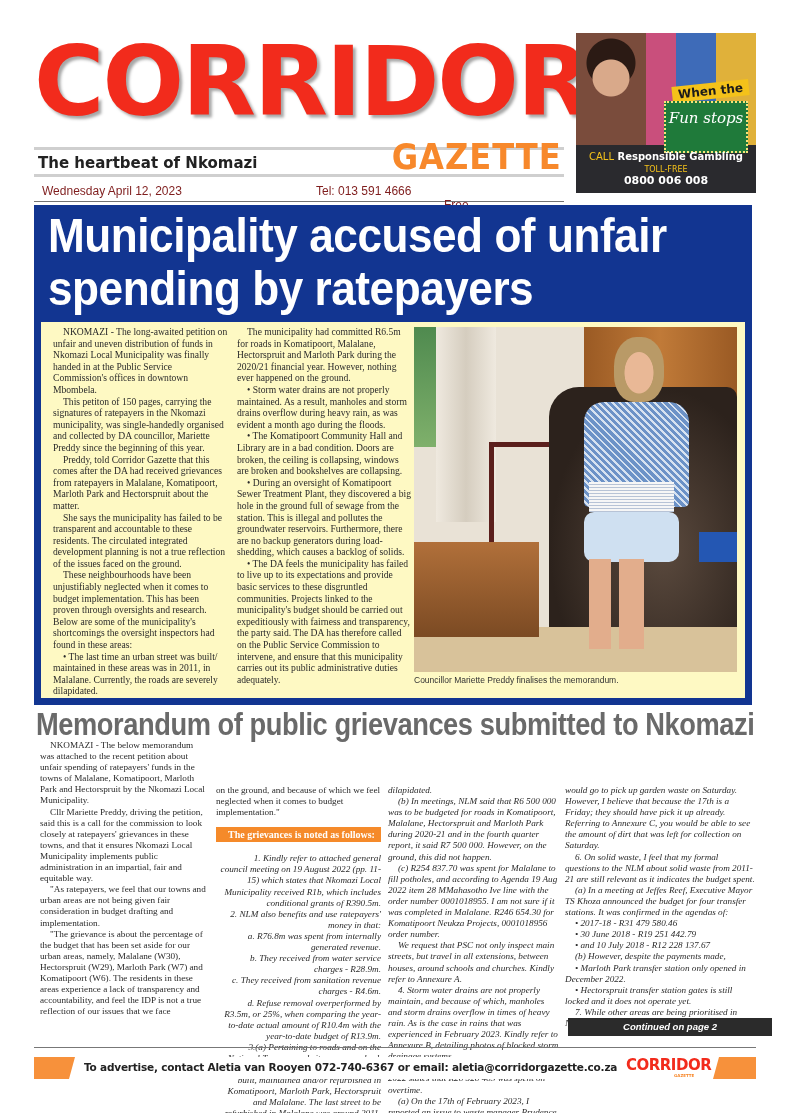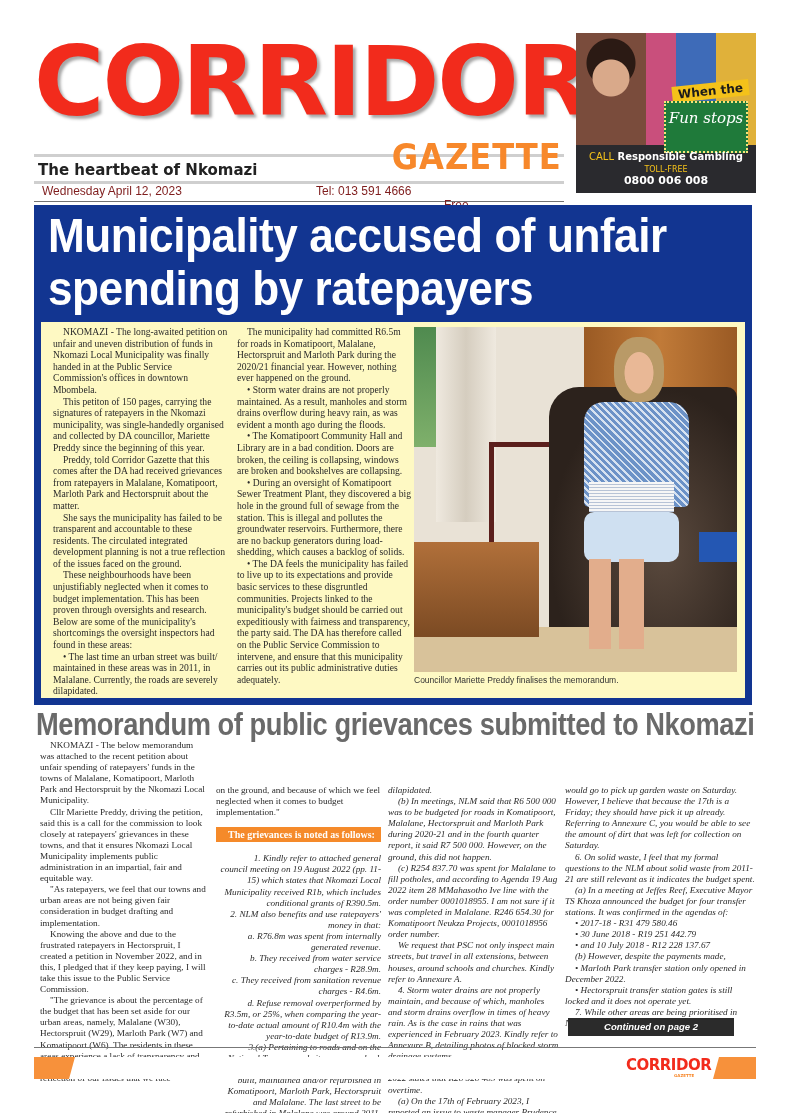--- a/index.html
+++ b/index.html
@@ -10,21 +10,21 @@
   .masthead { position: absolute; left: 34px; top: 32px; width: 530px; height: 170px; }
   .logo-main {
     position: absolute; left: 0; top: 0; width: 530px; height: 100px;
     font-family: "DejaVu Sans", sans-serif; font-weight: bold;
     font-size: 96px; letter-spacing: -2px; line-height: 100px;
     color: #f22b1c; text-shadow: 3px 3px 3px rgba(0,0,0,0.35);
     transform: scaleX(1.0); transform-origin: left center; white-space: nowrap;
   }
   .tagline-bar {
     position: absolute; left: 0; top: 115px; width: 530px; height: 30px;
-    border-top: 3px solid #cfcfcf; border-bottom: 3px solid #cfcfcf; margin-top: 7px;
+    border-top: 3px solid #cfcfcf; border-bottom: 3px solid #cfcfcf;
   }
   .tagline {
     position: absolute; left: 4px; top: 4px;
     font-family: "DejaVu Sans", sans-serif; font-weight: bold; font-size: 15px; color: #222;
   }
   .logo-sub {
     position: absolute; right: 2px; top: 104px;
     font-family: "DejaVu Sans", sans-serif; font-weight: bold; font-size: 35px;
     color: #f7882b; letter-spacing: 1px; line-height: 42px;
     transform: scaleX(0.92); transform-origin: right center;
@@ -129,21 +129,21 @@
   .sec-col3 { left: 388px; width: 172px; font-style: italic; }
   .sec-col4 { left: 565px; width: 190px; font-style: italic; }
   .sec-col p.noindent { text-indent: 0; margin-top: 45px; }
   .sec-col p.bullet { text-indent: 0; padding-left: 10px; }
   .grievance-banner {
     margin: 9px 0 11px 0; height: 15px; background: #f58a2a;
     font-family: "Liberation Serif", serif; font-weight: bold; color: #fff;
     font-size: 10px; line-height: 15px; padding-left: 12px; font-style: normal;
   }
   .continued {
-    position: absolute; left: 568px; top: 1018px; width: 166px; height: 18px;
+    position: absolute; left: 568px; top: 1018px; width: 204px; height: 18px;
     background: #2b2b2b; color: #fff; text-align: center;
     font-family: "Liberation Sans", sans-serif; font-style: italic; font-weight: bold;
     font-size: 9.5px; line-height: 18px;
   }
   .bottom-rule { position: absolute; left: 34px; top: 1047px; width: 722px; height: 1px; background: #777; }
 
   
   .footer {
     position: absolute; left: 34px; top: 1057px; width: 722px; height: 22px;
     background: #f7913b;
@@ -231,21 +231,20 @@
     <div class="caption">Councillor Mariette Preddy finalises the memorandum.</div>
   </div>
 </div>
 
 <h2 class="sec-headline">Memorandum of public grievances submitted to Nkomazi</h2>
 
 <div class="col sec-col sec-col1">
   <p>NKOMAZI - The below memorandum was attached to the recent petition about unfair spending of ratepayers' funds in the towns of Malalane, Komatipoort, Marloth Park and Hectorspruit by the Nkomazi Local Municipality.</p>
   <p>Cllr Mariette Preddy, driving the petition, said this is a call for the commission to look closely at ratepayers' grievances in these towns, and that it ensures Nkomazi Local Municipality implements public administration in an impartial, fair and equitable way.</p>
   <p>"As ratepayers, we feel that our towns and urban areas are not being given fair consideration in budget drafting and implementation.</p>
-  <p>Knowing the above and due to the frustrated ratepayers in Hectorspruit, I created a petition in November 2022, and in this, I pledged that if they keep paying, I will take this issue to the Public Service Commission.</p>
   <p>"The grievance is about the percentage of the budget that has been set aside for our urban areas, namely, Malalane (W30), Hectorspruit (W29), Marloth Park (W7) and Komatipoort (W6). The residents in these areas experience a lack of transparency and accountability, and feel the IDP is not a true reflection of our issues that we face</p>
 </div>
 
 <div class="col sec-col sec-col2">
   <p class="noindent">on the ground, and because of which we feel neglected when it comes to budget implementation."</p>
   <div class="grievance-banner">The grievances is noted as follows:</div>
   <div style="font-style: italic; text-align: right;">
     <p>1. Kindly refer to attached general council meeting on 19 August 2022 (pp. 11-15) which states that Nkomazi Local Municipality received R1b, which includes conditional grants of R390.5m.</p>
     <p>2. NLM also benefits and use ratepayers' money in that:</p>
     <p>a. R76.8m was spent from internally generated revenue.</p>
@@ -277,15 +276,16 @@
   <p>• Marloth Park transfer station only opened in December 2022.</p>
   <p>• Hectorspruit transfer station gates is still locked and it does not operate yet.</p>
   <p>7. While other areas are being prioritised in Nkomazi, the urban areas' old</p>
 </div>
 
 <div class="continued">Continued on page 2</div>
 <div class="bottom-rule"></div>
 
 <div class="footer">
   <div class="footer-white"></div>
+  <span class="footer-text">To advertise, contact Aletia van Rooyen 072-740-6367 or email: aletia@corridorgazette.co.za</span>
   <span class="footer-logo">CORRIDOR</span>
   <span class="footer-logo-sub">GAZETTE</span>
 </div>
 
 </body></html>

